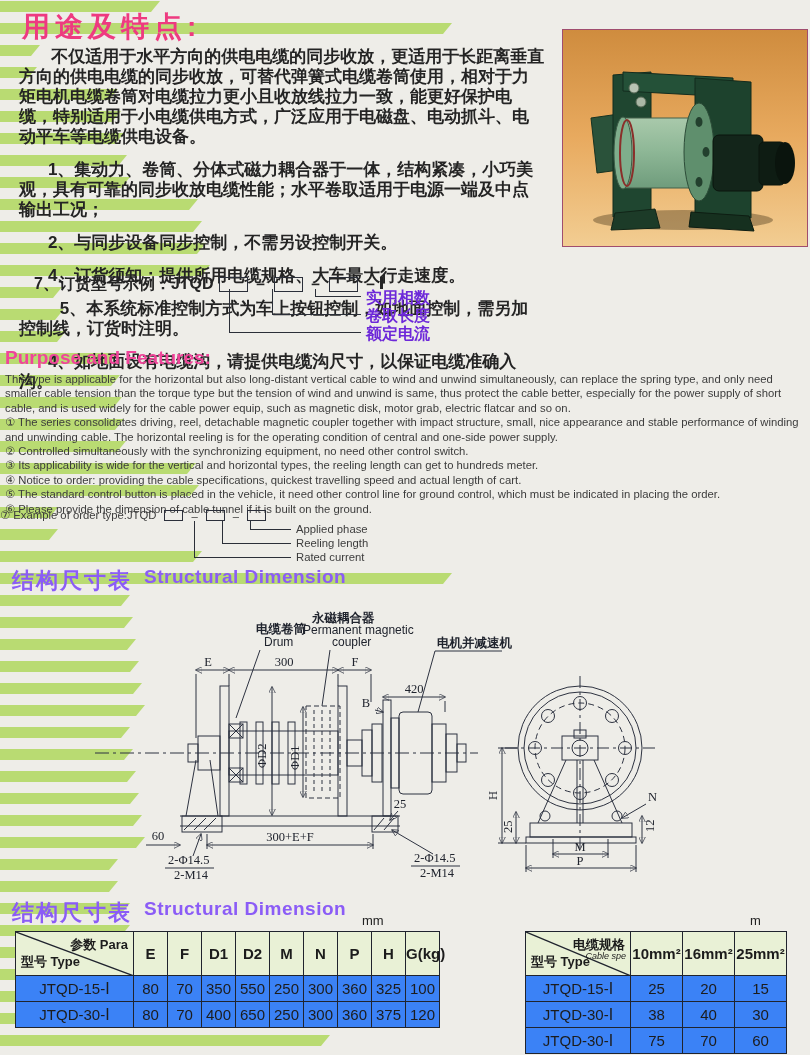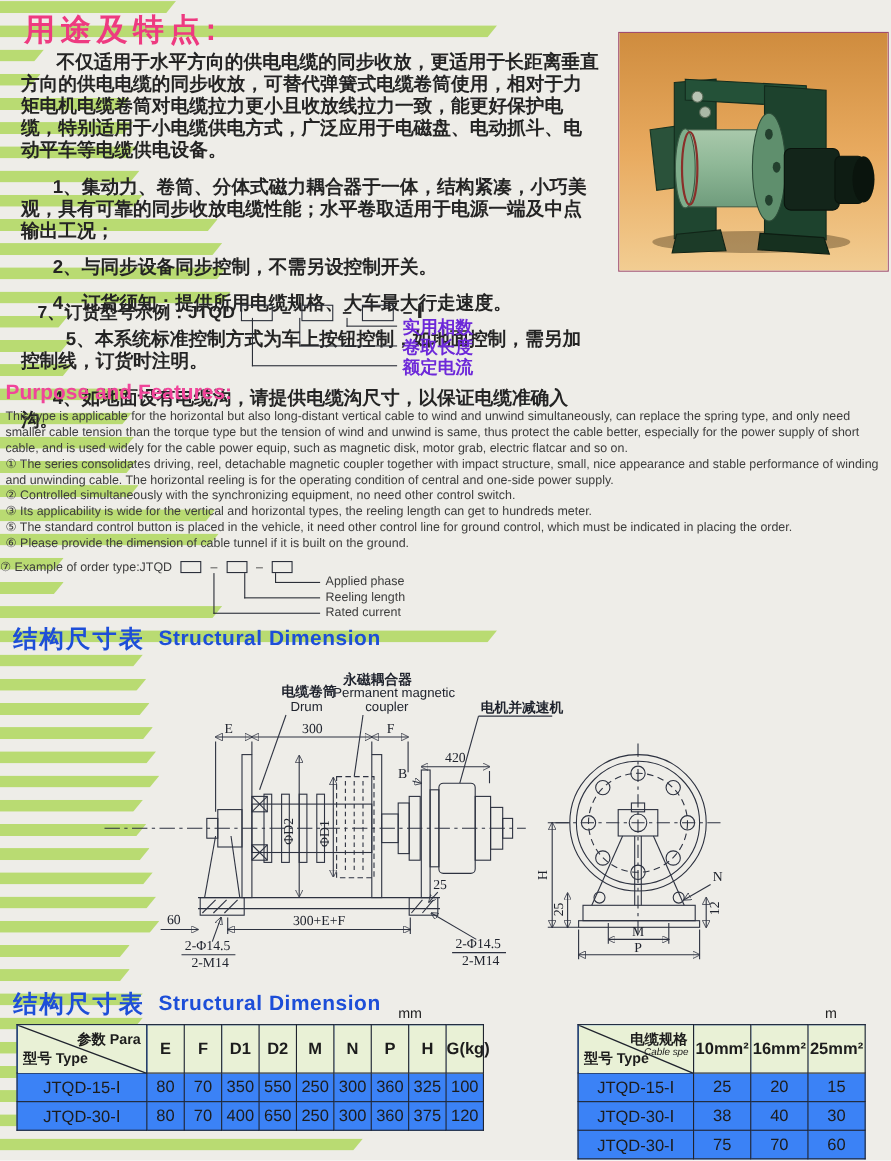--- a/index.html
+++ b/index.html
@@ -3,21 +3,21 @@
 <meta charset="utf-8">
 <style>
   html,body{margin:0;padding:0;}
   .page{position:relative;width:810px;height:1055px;background:#eeede8;overflow:hidden;
         font-family:"Liberation Sans","DejaVu Sans",sans-serif;color:#222;}
   .stripe{position:absolute;left:0;height:11px;background:#b9db72;
           clip-path:polygon(0 0,100% 0,calc(100% - 9px) 100%,0 100%);}
   
   .h-cn-top{position:absolute;left:22px;top:8px;font-size:28px;font-weight:bold;
             letter-spacing:5px;color:#ee3a80;}
-  .h-pink-row{position:absolute;display:flex;align-items:center;gap:12px;color:#1d4ed8;}
+  .h-pink-row{position:absolute;display:flex;align-items:flex-start;gap:12px;color:#8b5cf6;}
   .h-pink-row .cjk{font-size:22px;font-weight:bold;letter-spacing:2px;}
   .h-pink-row .lat{font-size:19px;font-weight:600;letter-spacing:0.5px;}
   .h-en{position:absolute;left:5px;top:347px;font-size:19px;font-weight:600;color:#f0459a;}
   
   .cn-flow{position:absolute;left:6px;top:34px;width:552px;font-size:17px;line-height:20px;
            font-weight:600;color:#242424;}
   .cn-flow p{margin:13px;text-indent:1.9em;}
   .cn-flow p.it{text-indent:1.7em;}
   .cn-flow p.it5{text-indent:2.4em;}
   
@@ -173,20 +173,21 @@
       <polygon points="128,182 186,186 191,201 126,197" fill="#16301f" stroke="#0d1d12"></polygon>
     </svg>
   </div>
 
   <div class="h-en">Purpose and Features:</div>
   <div class="en-flow">
     <p>This type is applicable for the horizontal but also long-distant vertical cable to wind and unwind simultaneously, can replace the spring type, and only need smaller cable tension than the torque type but the tension of wind and unwind is same, thus protect the cable better, especially for the power supply of short cable, and is used widely for the cable power equip, such as magnetic disk, motor grab, electric flatcar and so on.</p>
     <p>① The series consolidates driving, reel, detachable magnetic coupler together with impact structure, small, nice appearance and stable performance of winding and unwinding cable. The horizontal reeling is for the operating condition of central and one-side power supply.</p>
     <p>② Controlled simultaneously with the synchronizing equipment, no need other control switch.</p>
     <p>③ Its applicability is wide for the vertical and horizontal types, the reeling length can get to hundreds meter.</p>
+    <p>④ Notice to order: providing the cable specifications, quickest travelling speed and actual length of cart.</p>
     <p>⑤ The standard control button is placed in the vehicle, it need other control line for ground control, which must be indicated in placing the order.</p>
     <p>⑥ Please provide the dimension of cable tunnel if it is built on the ground.</p>
   </div>
 
   <div class="ord-row ord-en">
     <span>⑦ Example of order type:JTQD</span>
     <span class="obox-sm"></span>
     <span>–</span>
     <span class="obox-sm"></span>
     <span>–</span>

